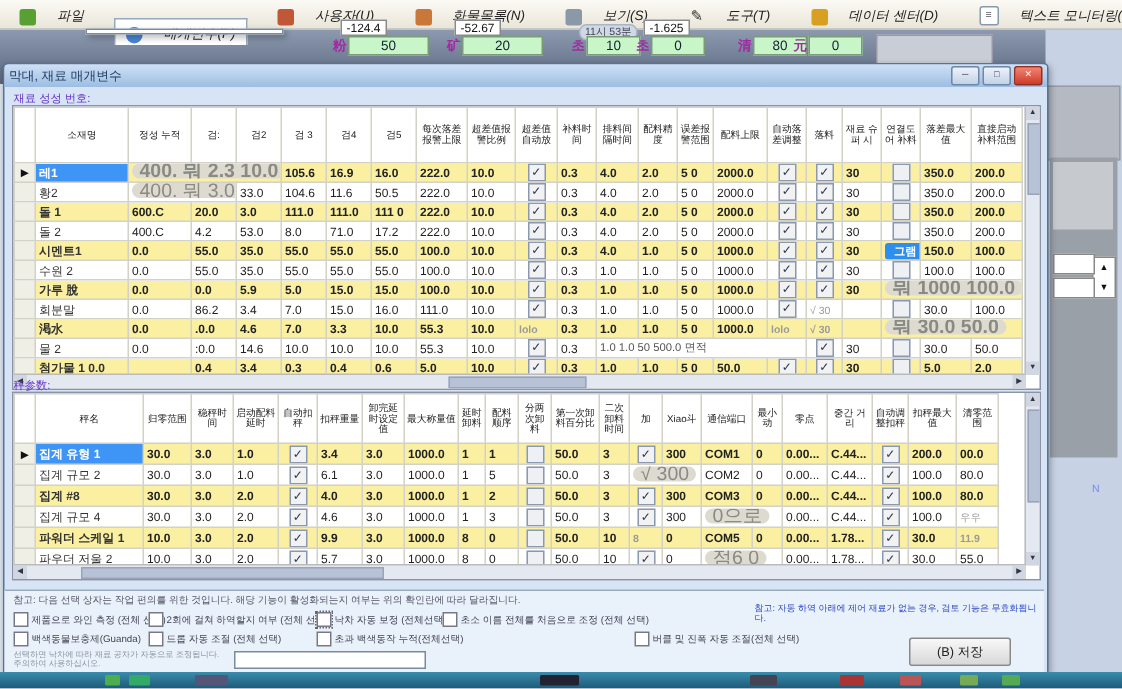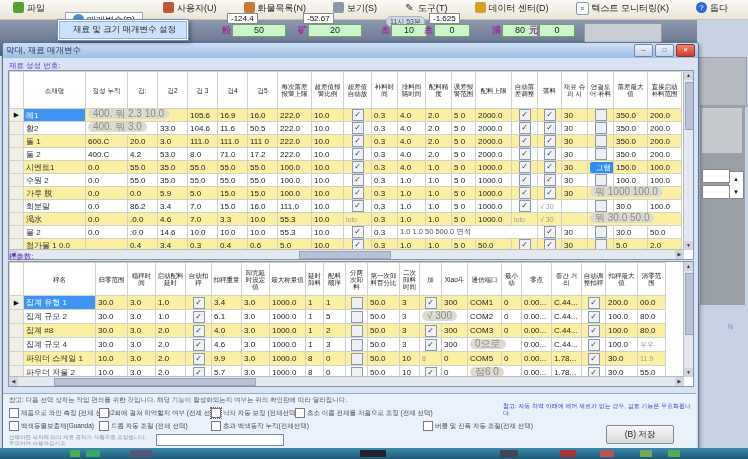--- a/index.html
+++ b/index.html
@@ -3,21 +3,21 @@
 <meta charset="utf-8">
 <style>
   html,body{margin:0;padding:0;}
   body{width:748px;height:459px;position:relative;overflow:hidden;background:#dfe7f2;
        font-family:"Liberation Sans","DejaVu Sans",sans-serif;-webkit-font-smoothing:antialiased;}
 
   
   .menubar{position:absolute;top:0;left:0;width:748px;height:19px;z-index:40;
     background:linear-gradient(#fbfaf5,#e9e5d8);border-bottom:1px solid #c6c2b4;
     display:flex;align-items:center;padding-left:6px;gap:13px;font-size:9px;color:#222;}
-  .menu-item{display:flex;align-items:flex-start;gap:3px;padding:1px 7px;height:15px;white-space:nowrap;cursor:default;}
+  .menu-item{display:flex;align-items:flex-end;gap:14px;padding:1px 7px;height:15px;white-space:nowrap;cursor:default;font-style:italic;}
   .menu-item.active{background:#fff;border:1px solid #98a8c0;border-bottom:none;margin-top:23px;}
   .mi{width:11px;height:11px;display:inline-flex;align-items:center;justify-content:center;
       font-size:8px;color:#fff;border-radius:2px;flex:0 0 auto;}
   .file-icon{background:#58a032;}
   .parameters-icon{background:#4a86d8;border-radius:50%;}
   .user-icon{background:#c05838;}
   .cargo-list-icon{background:#c87838;}
   .view-icon{background:#8a98a8;}
   .tools-icon{background:transparent;color:#333;font-size:10px;}
   .text-monitor-icon{background:#fff;border:1px solid #8899aa;color:#556;font-size:7px;}
@@ -65,30 +65,30 @@
 
   
   .twrap{position:absolute;left:5px;width:684px;background:#fff;border:1px solid #8a94a4;overflow:hidden;}
   .tclip{position:absolute;left:0;top:0;right:9px;bottom:9px;overflow:hidden;}
   table{border-collapse:collapse;table-layout:fixed;}
   th,td{border:1px solid #d2d2c8;overflow:hidden;white-space:nowrap;padding:0 2px;}
   th{font-size:6.5px;line-height:7px;font-weight:normal;color:#1a1a1a;background:#fff;
      white-space:normal;word-break:break-all;vertical-align:middle;padding:1px;}
   td{height:12px;font-size:8px;color:#222;}
   .t2 td{height:13px;}
-  tbody tr.odd{background:#fbf0a2;}
+  tbody tr.odd{background:#fbf0a2;font-weight:bold;}
   tbody tr.even{background:#fff;}
   td.selcol{background:#efefe6;text-align:center;font-size:7px;color:#111;}
   td.namecell{color:#333;}
   td.namecell.sel{background:#3e95f5;color:#fff;}
   .cb{display:inline-block;width:10px;height:10px;background:#f2f2f2;border:1px solid #8a98b0;
       line-height:9px;text-align:center;font-size:8px;color:#2a3a55;vertical-align:middle;}
   .cb.off{background:#eef0f4;color:transparent;}
   .chip{display:inline-block;background:#dddad0;border-radius:6px;color:#8a8a84;
-        padding:0 5px;font-size:10px;line-height:10px;max-width:100%;overflow:hidden;}
+        padding:0 5px;font-size:13px;line-height:10px;max-width:100%;overflow:hidden;}
   .btn-blue{display:inline-block;background:#2e8ef0;color:#fff;border-radius:2px;
         padding:0 6px;font-size:7.5px;line-height:11px;}
   .gry{color:#9a9a9a;font-size:7px;}
   .mrg{font-size:7.5px;color:#555;background:#fff;}
 
   
   .vscroll{position:absolute;top:0;right:0;bottom:9px;width:9px;background:#e4e8f0;border-left:1px solid #bbb;}
   .hscroll{position:absolute;left:0;right:9px;bottom:0;height:9px;background:#e4e8f0;border-top:1px solid #bbb;}
   .sb-btn{position:absolute;width:9px;height:9px;background:#d0d6e2;font-size:5px;line-height:9px;
           text-align:center;color:#334;}
@@ -197,21 +197,20 @@
         <span>▲</span>
         <span>▼</span>
       </div>
     <div class="rb-wbox" style="top:64px;"></div>
     <div class="rb-wbox" style="top:80px;"></div>
     <div class="rb-n">N</div>
   </div>
 </div>
 
 <div class="dropdown">
-    <div class="dd-item selected">재료 및 크기 매개변수 설정</div>
   </div>
 
 <div class="dialog">
   <div class="titlebar">
     <span>막대, 재료 매개변수</span>
     <span class="win-btns">
       <span class="win-btn">─</span>
       <span class="win-btn">□</span>
       <span class="win-btn close">✕</span>
     </span>

